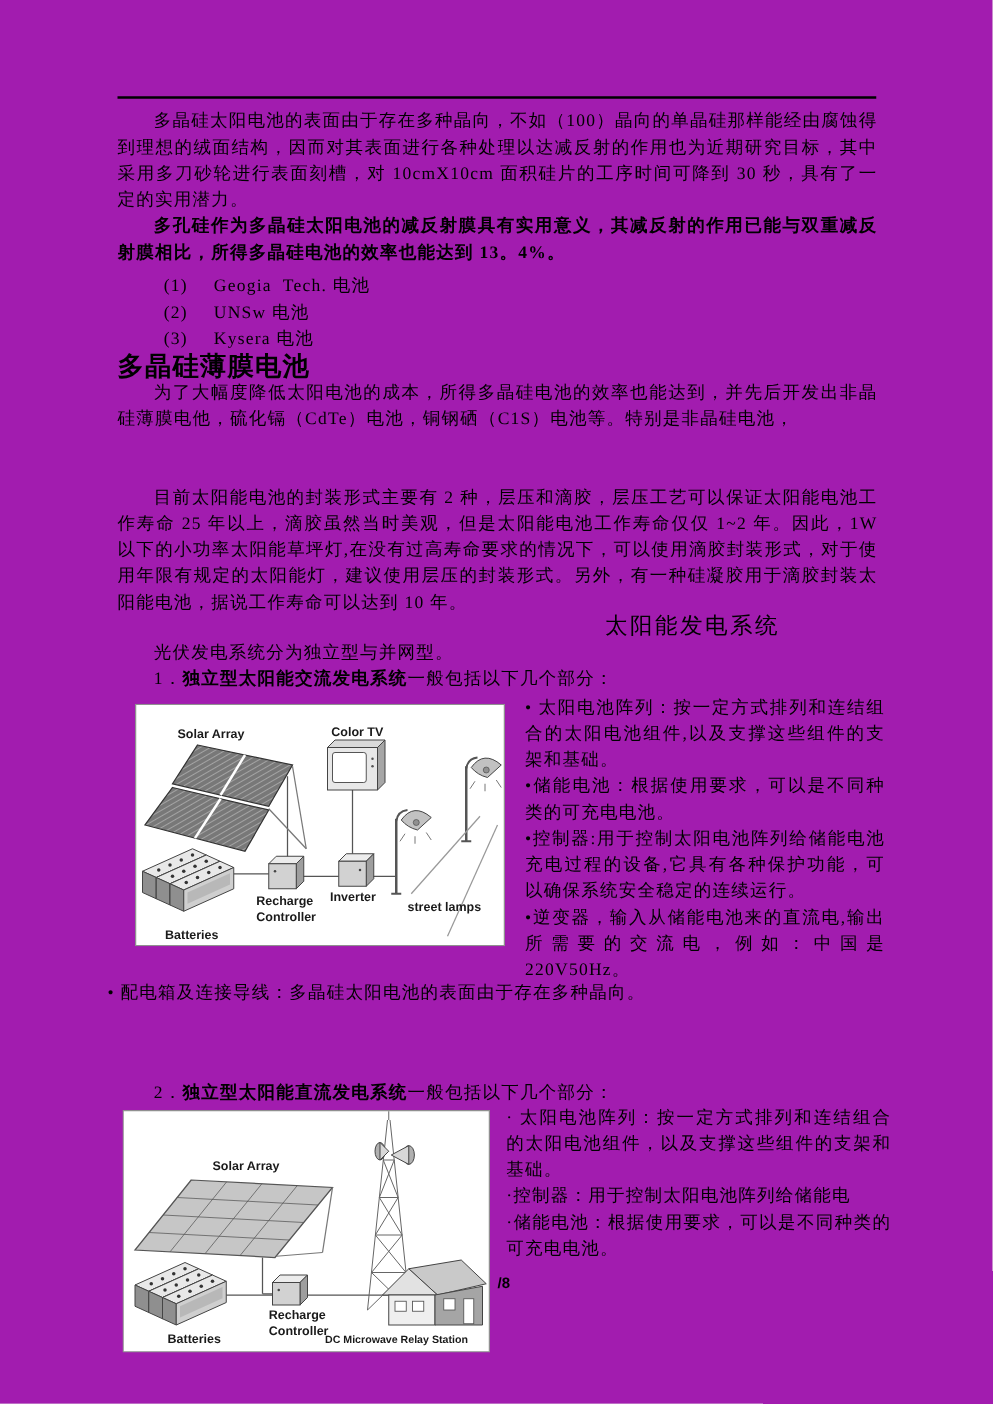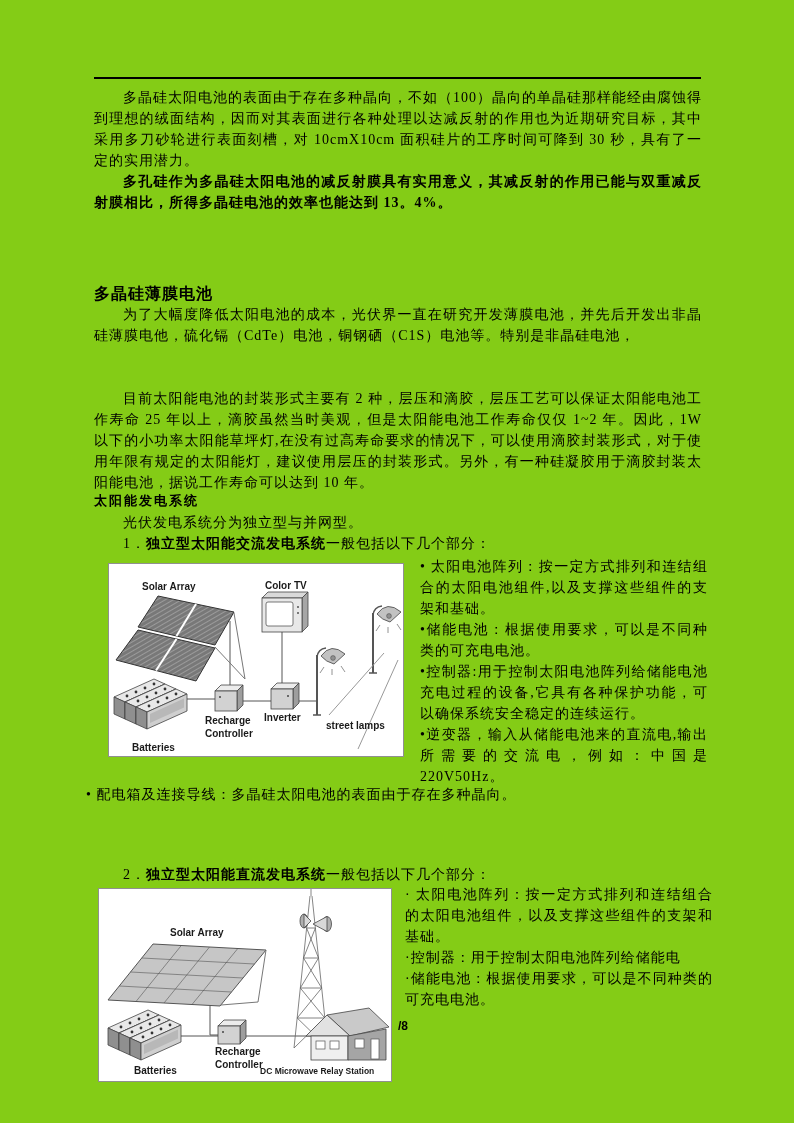--- a/index.html
+++ b/index.html
@@ -1,47 +1,52 @@
 <!DOCTYPE html>
 <html><head>
 <meta charset="utf-8">
 <style>
   html,body{margin:0;padding:0;background:#e8e8e8;}
-  .page{position:relative;width:794px;height:1123px;background:#84cc16;margin:0 auto;
+  .page{position:relative;width:794px;height:1123px;background:#a21caf;margin:0 auto;
         font-family:"Liberation Serif","DejaVu Serif",serif;color:#000;overflow:hidden;}
   .abs{position:absolute;}
   .rule{border-top:2px solid #000;}
   .para{margin:0;font-size:14px;line-height:21px;letter-spacing:1px;text-align:justify;}
   .indent{text-indent:29px;}
   .list-row{font-size:14px;line-height:21px;letter-spacing:1px;white-space:pre;}
   .list-num{display:inline-block;width:40px;}
-  .head-left{margin:0;font-size:16px;font-weight:bold;line-height:21px;letter-spacing:1px;}
-  .head-center{margin:0;font-size:13px;font-weight:bold;line-height:21px;letter-spacing:2px;text-align:left;}
+  .head-left{margin:0;font-size:21px;font-weight:bold;line-height:21px;letter-spacing:1px;}
+  .head-center{margin:0;font-size:18px;font-weight:normal;line-height:21px;letter-spacing:2px;text-align:right;}
   .sec-line{font-size:14px;line-height:21px;letter-spacing:1px;}
   .sec-line .bold{font-weight:bold;}
   .col{font-size:14px;line-height:21px;letter-spacing:1px;text-align:justify;}
   .bullet{margin:0;}
   .pagefrag{font-family:"Liberation Sans","DejaVu Sans",sans-serif;font-weight:bold;font-size:12px;}
   svg text{font-family:"Liberation Sans","DejaVu Sans",sans-serif;font-weight:bold;fill:#1a1a1a;}
 </style>
 </head>
 <body>
 
 <div class="page">
 
   <div class="abs rule" style="left:94px;top:77px;width:607px;"></div>
 
   <p class="abs para indent" style="left:94px;top:87px;width:608px;">多晶硅太阳电池的表面由于存在多种晶向，不如（100）晶向的单晶硅那样能经由腐蚀得到理想的绒面结构，因而对其表面进行各种处理以达减反射的作用也为近期研究目标，其中采用多刀砂轮进行表面刻槽，对 10cmX10cm 面积硅片的工序时间可降到 30 秒，具有了一定的实用潜力。</p>
 
   <p class="abs para indent" style="left:94px;top:171px;width:608px;font-weight:bold;">多孔硅作为多晶硅太阳电池的减反射膜具有实用意义，其减反射的作用已能与双重减反射膜相比，所得多晶硅电池的效率也能达到 13。4%。</p>
 
+  <div class="abs" style="left:131px;top:219px;">
+    <div class="list-row"><span class="list-num">(1)</span><span>Geogia  Tech. 电池</span></div>
+    <div class="list-row"><span class="list-num">(2)</span><span>UNSw 电池</span></div>
+    <div class="list-row"><span class="list-num">(3)</span><span>Kysera 电池</span></div>
+  </div>
 
   <h3 class="abs head-left" style="left:94px;top:283px;">多晶硅薄膜电池</h3>
 
-  <p class="abs para indent" style="left:94px;top:304px;width:608px;">为了大幅度降低太阳电池的成本，光伏界一直在研究开发薄膜电池，并先后开发出非晶硅薄膜电他，硫化镉（CdTe）电池，铜钢硒（C1S）电池等。特别是非晶硅电池，</p>
+  <p class="abs para indent" style="left:94px;top:304px;width:608px;">为了大幅度降低太阳电池的成本，所得多晶硅电池的效率也能达到，并先后开发出非晶硅薄膜电他，硫化镉（CdTe）电池，铜钢硒（C1S）电池等。特别是非晶硅电池，</p>
 
   <div class="abs" style="left:131px;top:346px;">
   </div>
 
   <p class="abs para indent" style="left:94px;top:388px;width:608px;">目前太阳能电池的封装形式主要有 2 种，层压和滴胶，层压工艺可以保证太阳能电池工作寿命 25 年以上，滴胶虽然当时美观，但是太阳能电池工作寿命仅仅 1~2 年。因此，1W 以下的小功率太阳能草坪灯,在没有过高寿命要求的情况下，可以使用滴胶封装形式，对于使用年限有规定的太阳能灯，建议使用层压的封装形式。另外，有一种硅凝胶用于滴胶封装太阳能电池，据说工作寿命可以达到 10 年。</p>
 
   <h3 class="abs head-center" style="left:94px;top:490px;width:530px;">太阳能发电系统</h3>
 
   <p class="abs para indent" style="left:94px;top:512px;width:608px;">光伏发电系统分为独立型与并网型。</p>
 

